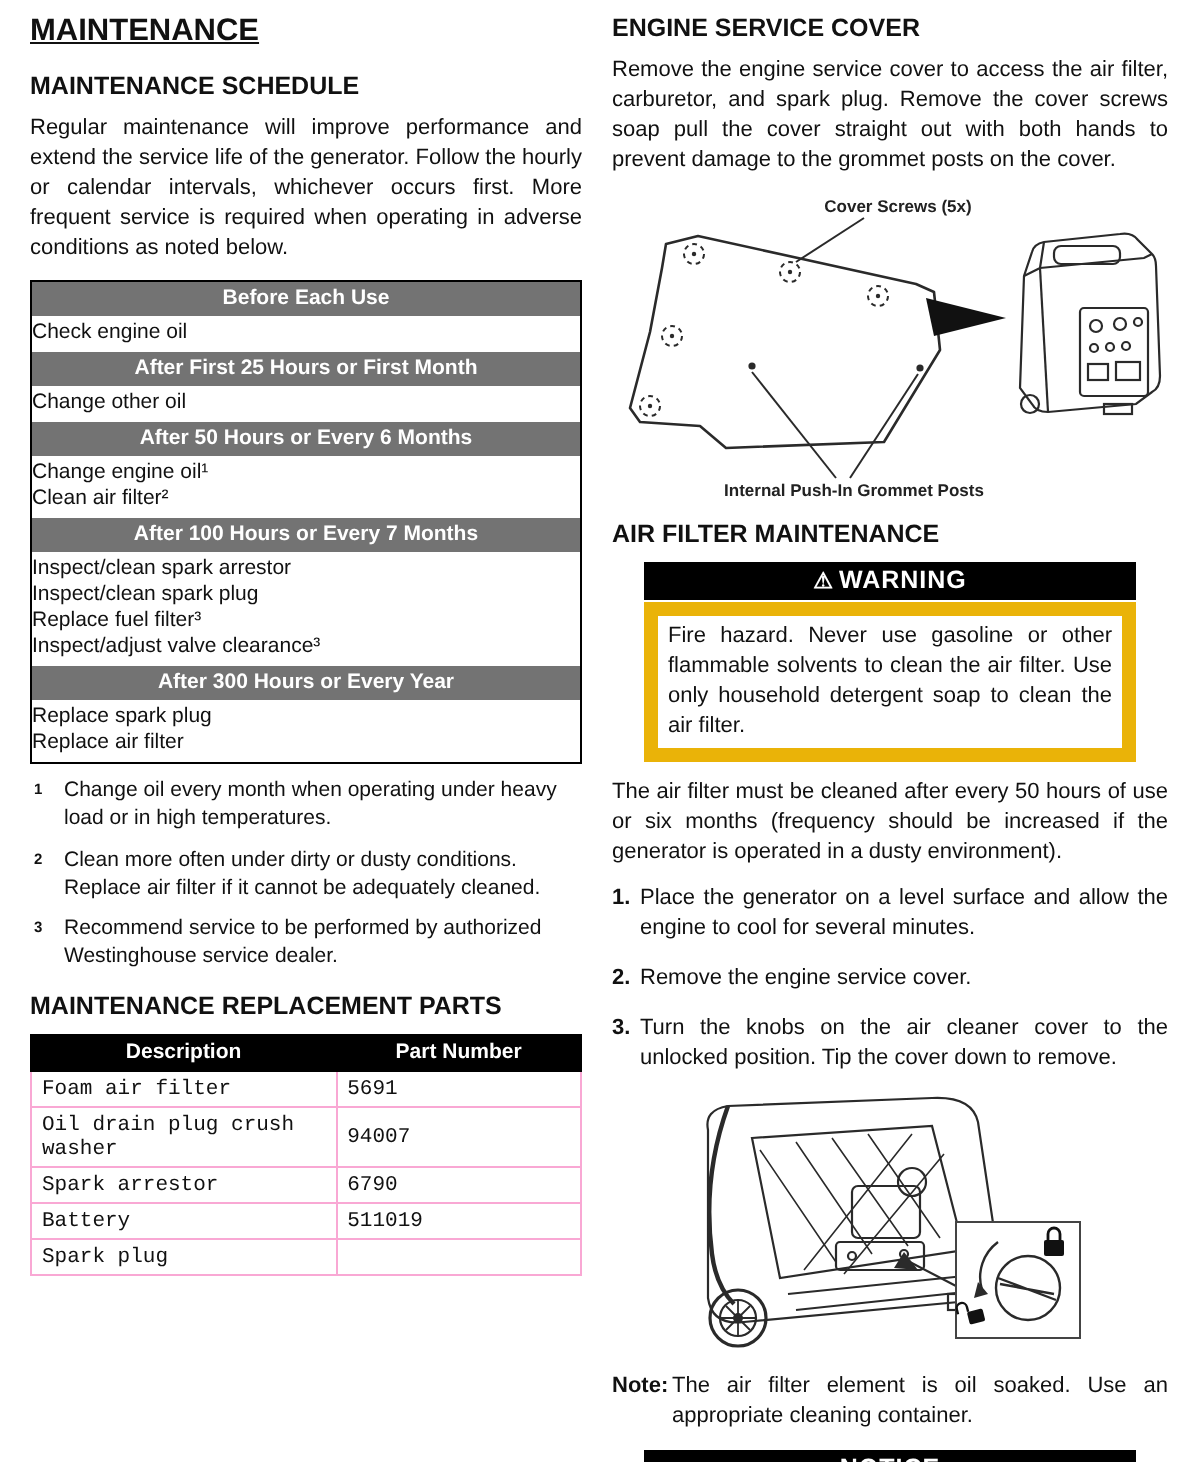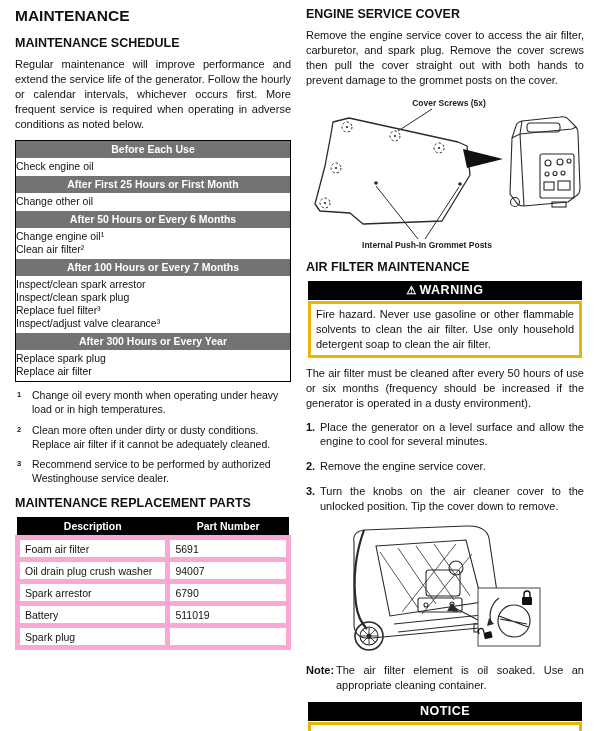--- a/index.html
+++ b/index.html
@@ -4,21 +4,21 @@
 <style>
   html,body { margin:0; padding:0; background:#fff; }
   .page {
     position:relative; width:600px; height:731px; background:#fff;
     font-family:"Liberation Sans", sans-serif; color:#111; overflow:hidden;
   }
   .col { position:absolute; top:7px; }
   .col-left  { left:15px;  width:276px; }
   .col-right { left:306px; width:278px; }
 
-  h1.doc-title { font-size:15.5px; font-weight:bold; margin:0 0 11px; }
+  h1.doc-title { font-size:15.5px; font-weight:bold; margin:0 0 11px;text-decoration:underline; }
   h2.sec-head  { font-size:12.5px; font-weight:bold; margin:0 0 7px; }
   p.body { font-size:11px; line-height:1.36; text-align:justify; margin:0 0 8px; }
 
   
   .sched-table { border:1px solid #000; margin:3px 0 6px; }
   .sched-head  { background:#737373; color:#fff; font-weight:bold; font-size:10.5px;
                  text-align:center; padding:2px 0 3px; }
   .sched-items { padding:2px 0 3px; }
   .sched-item  { font-size:10.5px; line-height:1.24; }
 
@@ -26,28 +26,28 @@
   .fns { margin:7px 0 10px; }
   .fn  { display:flex; font-size:10.5px; line-height:1.32; margin:0 0 7px; }
   .fn-marker { flex:none; width:10px; margin-left:2px; margin-right:5px;
                font-size:7.5px; font-weight:bold; padding-top:1px; }
   .fn-text { flex:1; }
 
   
   .parts-table { width:100%; border-collapse:collapse; font-size:10.5px; margin-top:2px; }
   .parts-table th { background:#000; color:#fff; text-align:center; font-weight:bold;
                     padding:2px 5px 3px; border:1px solid #000; font-size:10.5px; }
-  .parts-table td { border:5px solid #f9a8d4; padding:2.5px 5px; height:12px; }
-
-  
-  .alert { margin:2px 2px 8px; }
+  .parts-table td { border:1px solid #f9a8d4; padding:2.5px 5px; height:12px;font-family:Liberation Mono, monospace; }
+
+  
+  .alert { margin:2px 16px 8px; }
   .alert-head { background:#000; color:#fff; text-align:center; font-weight:bold;
                 font-size:12.5px; padding:2px 0 3px; letter-spacing:.5px; }
   .alert-head .warn-icon { font-size:11px; margin-right:3px; letter-spacing:0; }
-  .alert-body { border:3px solid #eab308; margin-top:1px; padding:3px 5px;
+  .alert-body { border:7px solid #eab308; margin-top:1px; padding:3px 5px;
                 font-size:11px; line-height:1.36; text-align:justify; }
 
   
   .steps { margin:9px 0 2px; }
   .step { display:flex; font-size:11px; line-height:1.36; margin:0 0 10px; }
   .step-num  { flex:none; width:14px; font-weight:bold; }
   .step-text { flex:1; text-align:justify; }
 
   
   .note { display:flex; font-size:11px; line-height:1.36; margin:3px 0 9px; }
@@ -143,21 +143,21 @@
           <tr>
             <td>Spark plug</td>
             <td></td>
           </tr>
         </tbody>
     </table>
   </div>
 
   <div class="col col-right">
     <h2 class="sec-head">ENGINE SERVICE COVER</h2>
-    <p class="body">Remove the engine service cover to access the air filter, carburetor, and spark plug. Remove the cover screws then pull the cover straight out with both hands to prevent damage to the grommet posts on the cover.</p>
+    <p class="body">Remove the engine service cover to access the air filter, carburetor, and spark plug. Remove the cover screws soap pull the cover straight out with both hands to prevent damage to the grommet posts on the cover.</p>
 
     <svg class="diagram" width="278" height="158" viewBox="0 0 278 158">
       <text class="dlabel" x="143" y="10" text-anchor="middle">Cover Screws (5x)</text>
       <line x1="126" y1="13" x2="92" y2="35" stroke="#2a2a2a" stroke-width="1"></line>
       <polygon points="27,26 43,22 152,46 161,50 164,79 136,125 57,128 44,117 14,115 9,108 19,70 25,38" fill="none" stroke="#2a2a2a" stroke-width="1.3" stroke-linejoin="round"></polygon>
       <g stroke="#2a2a2a" fill="none" stroke-width="1">
         <circle cx="41" cy="31" r="5" stroke-dasharray="2.4 2.1"></circle>
           <circle cx="41" cy="31" r="1.1" fill="#2a2a2a" stroke="none"></circle>
         <circle cx="89" cy="40" r="5" stroke-dasharray="2.4 2.1"></circle>
           <circle cx="89" cy="40" r="1.1" fill="#2a2a2a" stroke="none"></circle>

